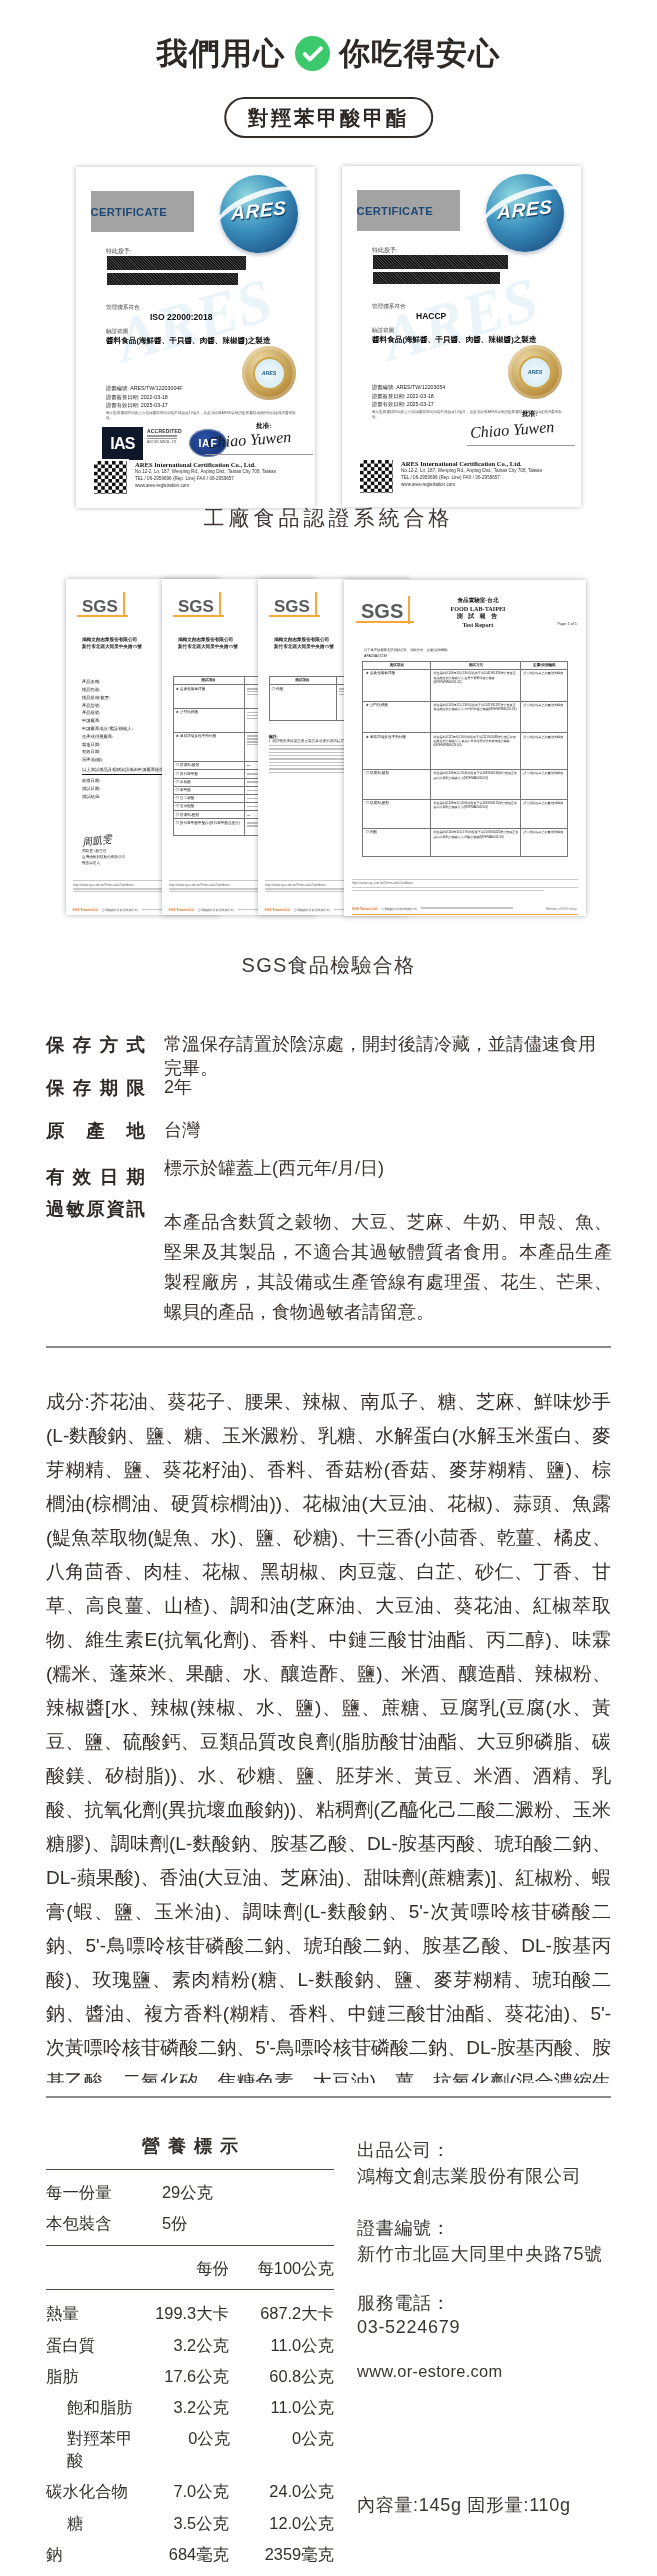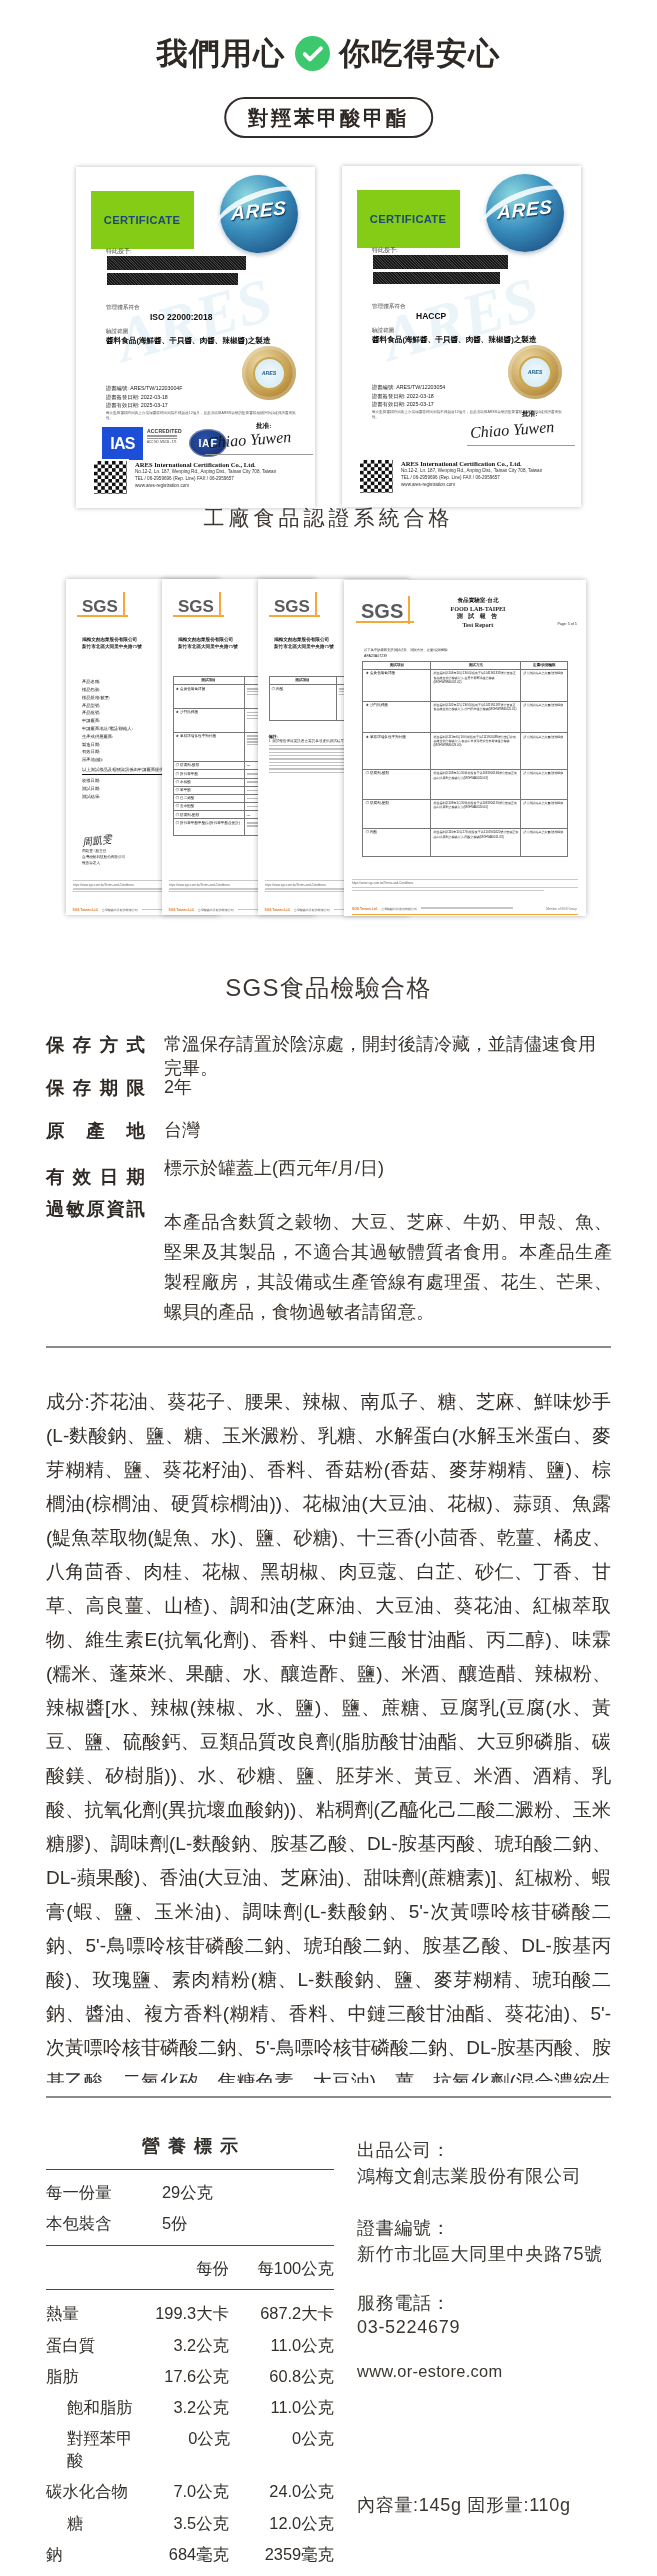--- a/index.html
+++ b/index.html
@@ -14,22 +14,22 @@
   .pill{top:97px;left:50%;transform:translateX(-50%);
     border:2px solid #332d2a;border-radius:22.3px;padding:4.6px 22.3px;
     font-family:"Liberation Serif","DejaVu Serif",serif;font-weight:700;
     font-size:20.4px;color:#2e2825;letter-spacing:2.6px;white-space:nowrap;}
   
   .cert-card{position:absolute;width:239px;height:341px;background:#fff;
     box-shadow:0 0 4.6px rgba(0,0,0,.28);overflow:hidden;}
   .cert-wm{position:absolute;top:118px;left:13px;width:210px;text-align:center;
     font-family:"Liberation Serif",serif;font-style:italic;font-weight:900;
     font-size:62px;color:rgba(92,166,198,.12);transform:rotate(-16deg);}
-  .cert-headbox{position:absolute;left:14.5px;top:24px;width:103px;height:58px;
-    background:#84cc16;display:flex;align-items:center;justify-content:center;}
+  .cert-headbox{position:absolute;left:14.5px;top:24px;width:103px;height:41px;
+    background:#a3a3a3;display:flex;align-items:center;}
   .cert-headbox span{color:#1d4976;font-weight:800;font-size:11.2px;letter-spacing:0.3px;}
   .ares-globe{position:absolute;right:17px;top:8px;width:78px;height:78px;border-radius:50%;
     background:radial-gradient(circle at 35% 28%,#8fd9df 0%,#3a8fbd 45%,#123f74 100%);
     box-shadow:0 2px 4px rgba(20,60,100,.35);}
   .ares-globe::before{content:"";position:absolute;left:-10%;top:22%;width:122%;height:46%;
     border-radius:50%;border-top:6px solid rgba(255,255,255,.85);transform:rotate(-22deg);}
   .ares-globe b{position:absolute;left:0;top:25px;width:100%;text-align:center;
     font-style:italic;font-size:19px;color:#fff;letter-spacing:0.7px;
     text-shadow:0.7px 1.3px 1.3px #0b2d52;transform:rotate(-6deg) skewX(-6deg);}
   .granted{position:absolute;left:30px;top:80px;font-size:6px;color:#3a3a3a;}
@@ -43,21 +43,21 @@
   .scope{position:absolute;left:30px;top:169px;width:197px;font-size:7.6px;font-weight:700;color:#101010;}
   .gold-seal{position:absolute;left:166px;top:179px;width:54px;height:54px;border-radius:50%;
     background:radial-gradient(circle at 35% 30%,#ecd9a4,#bb9140 68%,#8a6524);
     display:flex;align-items:center;justify-content:center;
     box-shadow:inset 0 0 0 3.3px rgba(255,255,255,.25);}
   .gold-seal span{width:29px;height:29px;border-radius:50%;background:radial-gradient(#f2fafd,#cfe7f2);
     border:2px solid #caa64d;display:flex;align-items:center;justify-content:center;
     font-size:5.3px;font-weight:800;font-style:italic;color:#1b5f8e;}
   .cert-nums{position:absolute;left:30px;top:217px;font-size:5.3px;line-height:8.5px;color:#222;}
   .cert-note{position:absolute;left:30px;top:244px;width:191px;font-size:3.6px;line-height:5.3px;color:#555;}
-  .ias-box{position:absolute;left:26px;top:260px;width:41px;height:33px;background:#1d4ed8;
+  .ias-box{position:absolute;left:26px;top:260px;width:41px;height:33px;background:#0f172a;
     display:flex;align-items:center;justify-content:center;color:#fff;font-weight:800;font-size:16px;letter-spacing:-0.7px;}
   .ias-side{position:absolute;left:71px;top:261px;width:38px;}
   .ias-side b{display:block;font-size:5px;color:#333;letter-spacing:0.2px;}
   .ias-side i{display:block;height:1.3px;background:#9a9a9a;margin:1.3px 0;width:30px;}
   .ias-side s{display:block;text-decoration:none;font-size:3px;color:#333;margin-top:1.3px;}
   .iaf-oval{position:absolute;left:113px;top:262px;width:38px;height:28px;border-radius:50%;
     background:radial-gradient(circle at 40% 35%,#2a52a8,#122a66);display:flex;align-items:center;
     justify-content:center;color:#fff;font-weight:800;font-size:10.5px;letter-spacing:0.7px;
     box-shadow:inset 0 0 0 1.3px rgba(255,255,255,.35);}
   .approve{position:absolute;font-family:"Liberation Serif",serif;font-weight:700;font-size:6.6px;color:#111;}
@@ -461,21 +461,21 @@
           <i></i>
           <i style="width:85%;"></i>
       </div>
       <div class="sgs-footer" style="left:8px;right:8px;top:320px;">
         <span class="en">SGS Taiwan Ltd.</span><span class="cn">台灣檢驗科技股份有限公司</span><i style="width:92px;"></i>
       </div>
       <div class="abs" style="right:9.2px;top:327px;font-size:3px;color:#777;">Member of SGS Group</div>
     </div>
   </div>
 
-  <div class="abs section-caption" style="top:972px;font-size:24px;letter-spacing:1.3px;">SGS食品檢驗合格</div>
+  <div class="abs section-caption" style="top:952px;font-size:20px;letter-spacing:1.3px;">SGS食品檢驗合格</div>
 
   <div class="info-label" style="top:1032px;">保存方式</div>
   <div class="info-value" style="top:1032px;">常溫保存請置於陰涼處，開封後請冷藏，並請儘速食用完畢。</div>
 
   <div class="info-label" style="top:1075px;">保存期限</div>
   <div class="info-value" style="top:1075px;">2年</div>
 
   <div class="info-label" style="top:1118px;">原產地</div>
   <div class="info-value" style="top:1118px;">台灣</div>
 

